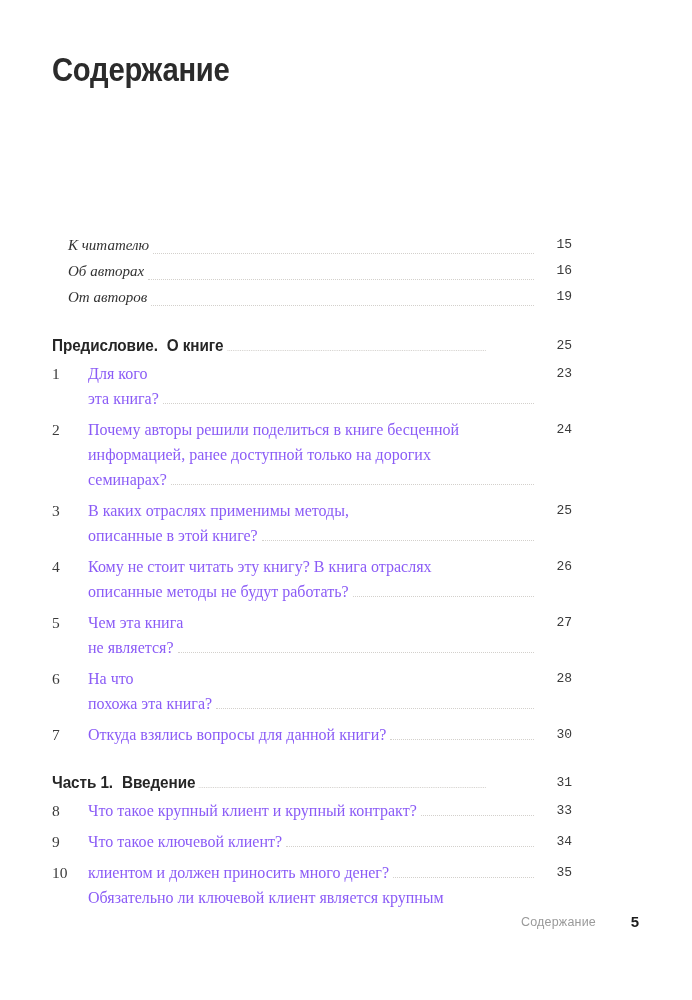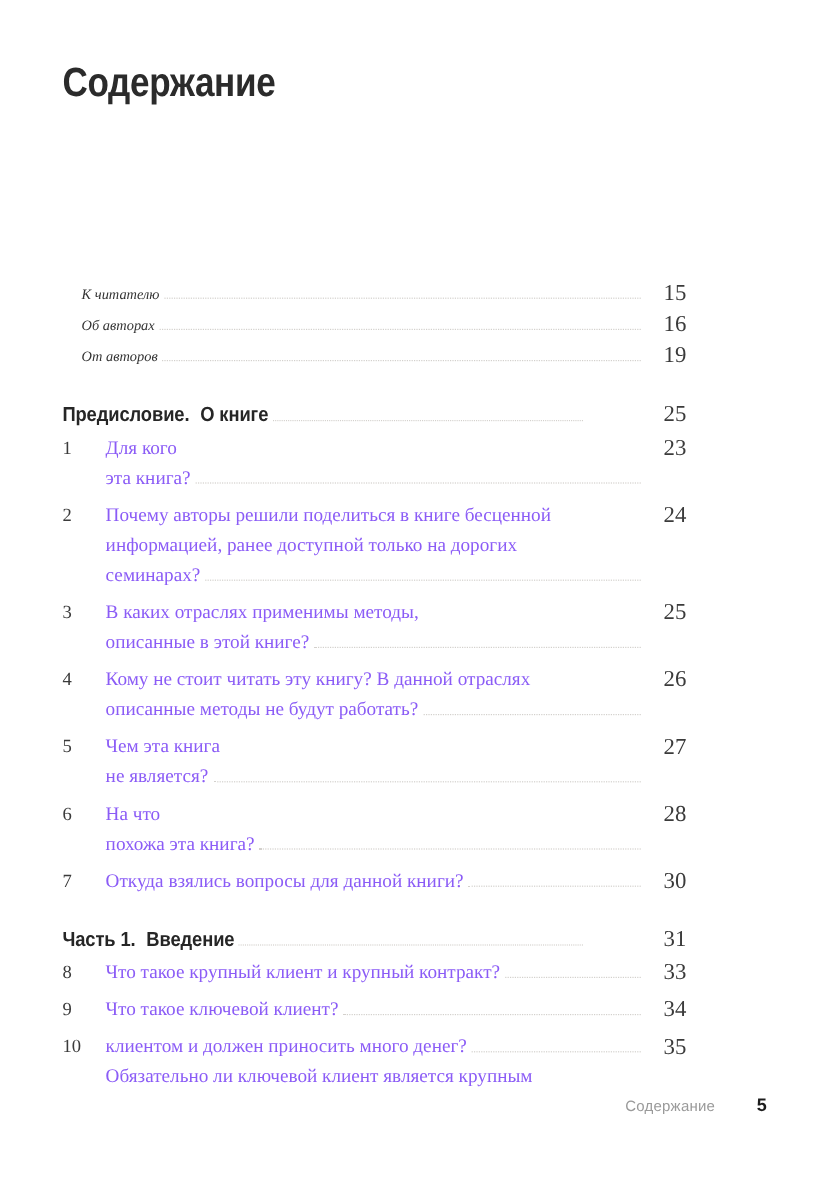--- a/index.html
+++ b/index.html
@@ -66,23 +66,24 @@
 
   .titlecell {
     flex: 1 1 auto;
     min-width: 0;
   }
 
   .pagecell {
     flex: 0 0 34px;
     width: 34px;
     text-align: right;
-    font-size: 19px;
+    font-size: 13px;
     line-height: 25px;
     color: #3b3b3b;
+    font-family: Liberation Mono, monospace;
   }
 
   
   .tline {
     font-size: 16px;
     line-height: 25px;
     color: #8b5cf6;
     white-space: nowrap;
   }
 
@@ -101,23 +102,24 @@
     min-width: 8px;
   }
 
   
   .fm {
     margin-left: 16px;
     width: 504px;
   }
   .fm .tline {
     font-style: italic;
-    font-size: 12px;
+    font-size: 15px;
     line-height: 26px;
     color: #333333;
+    align-items: flex-end;
   }
   .fm .pagecell {
     line-height: 26px;
   }
 
   
   .head {
     width: 520px;
   }
   .head .tline {
@@ -243,21 +245,21 @@
             <span class="txt">описанные в этой книге?</span>
             <span class="leader"></span>
           </div>
         </div>
         <div class="pagecell">25</div>
       </div>
       <div class="sp-entry"></div>
       <div class="row">
         <div class="num">4</div>
         <div class="titlecell">
-          <div class="tline"><span class="txt">Кому не стоит читать эту книгу? В данной отраслях</span></div>
+          <div class="tline"><span class="txt">Кому не стоит читать эту книгу? В книга отраслях</span></div>
           <div class="tline lead">
             <span class="txt">описанные методы не будут работать?</span>
             <span class="leader"></span>
           </div>
         </div>
         <div class="pagecell">26</div>
       </div>
       <div class="sp-entry"></div>
       <div class="row">
         <div class="num">5</div>

